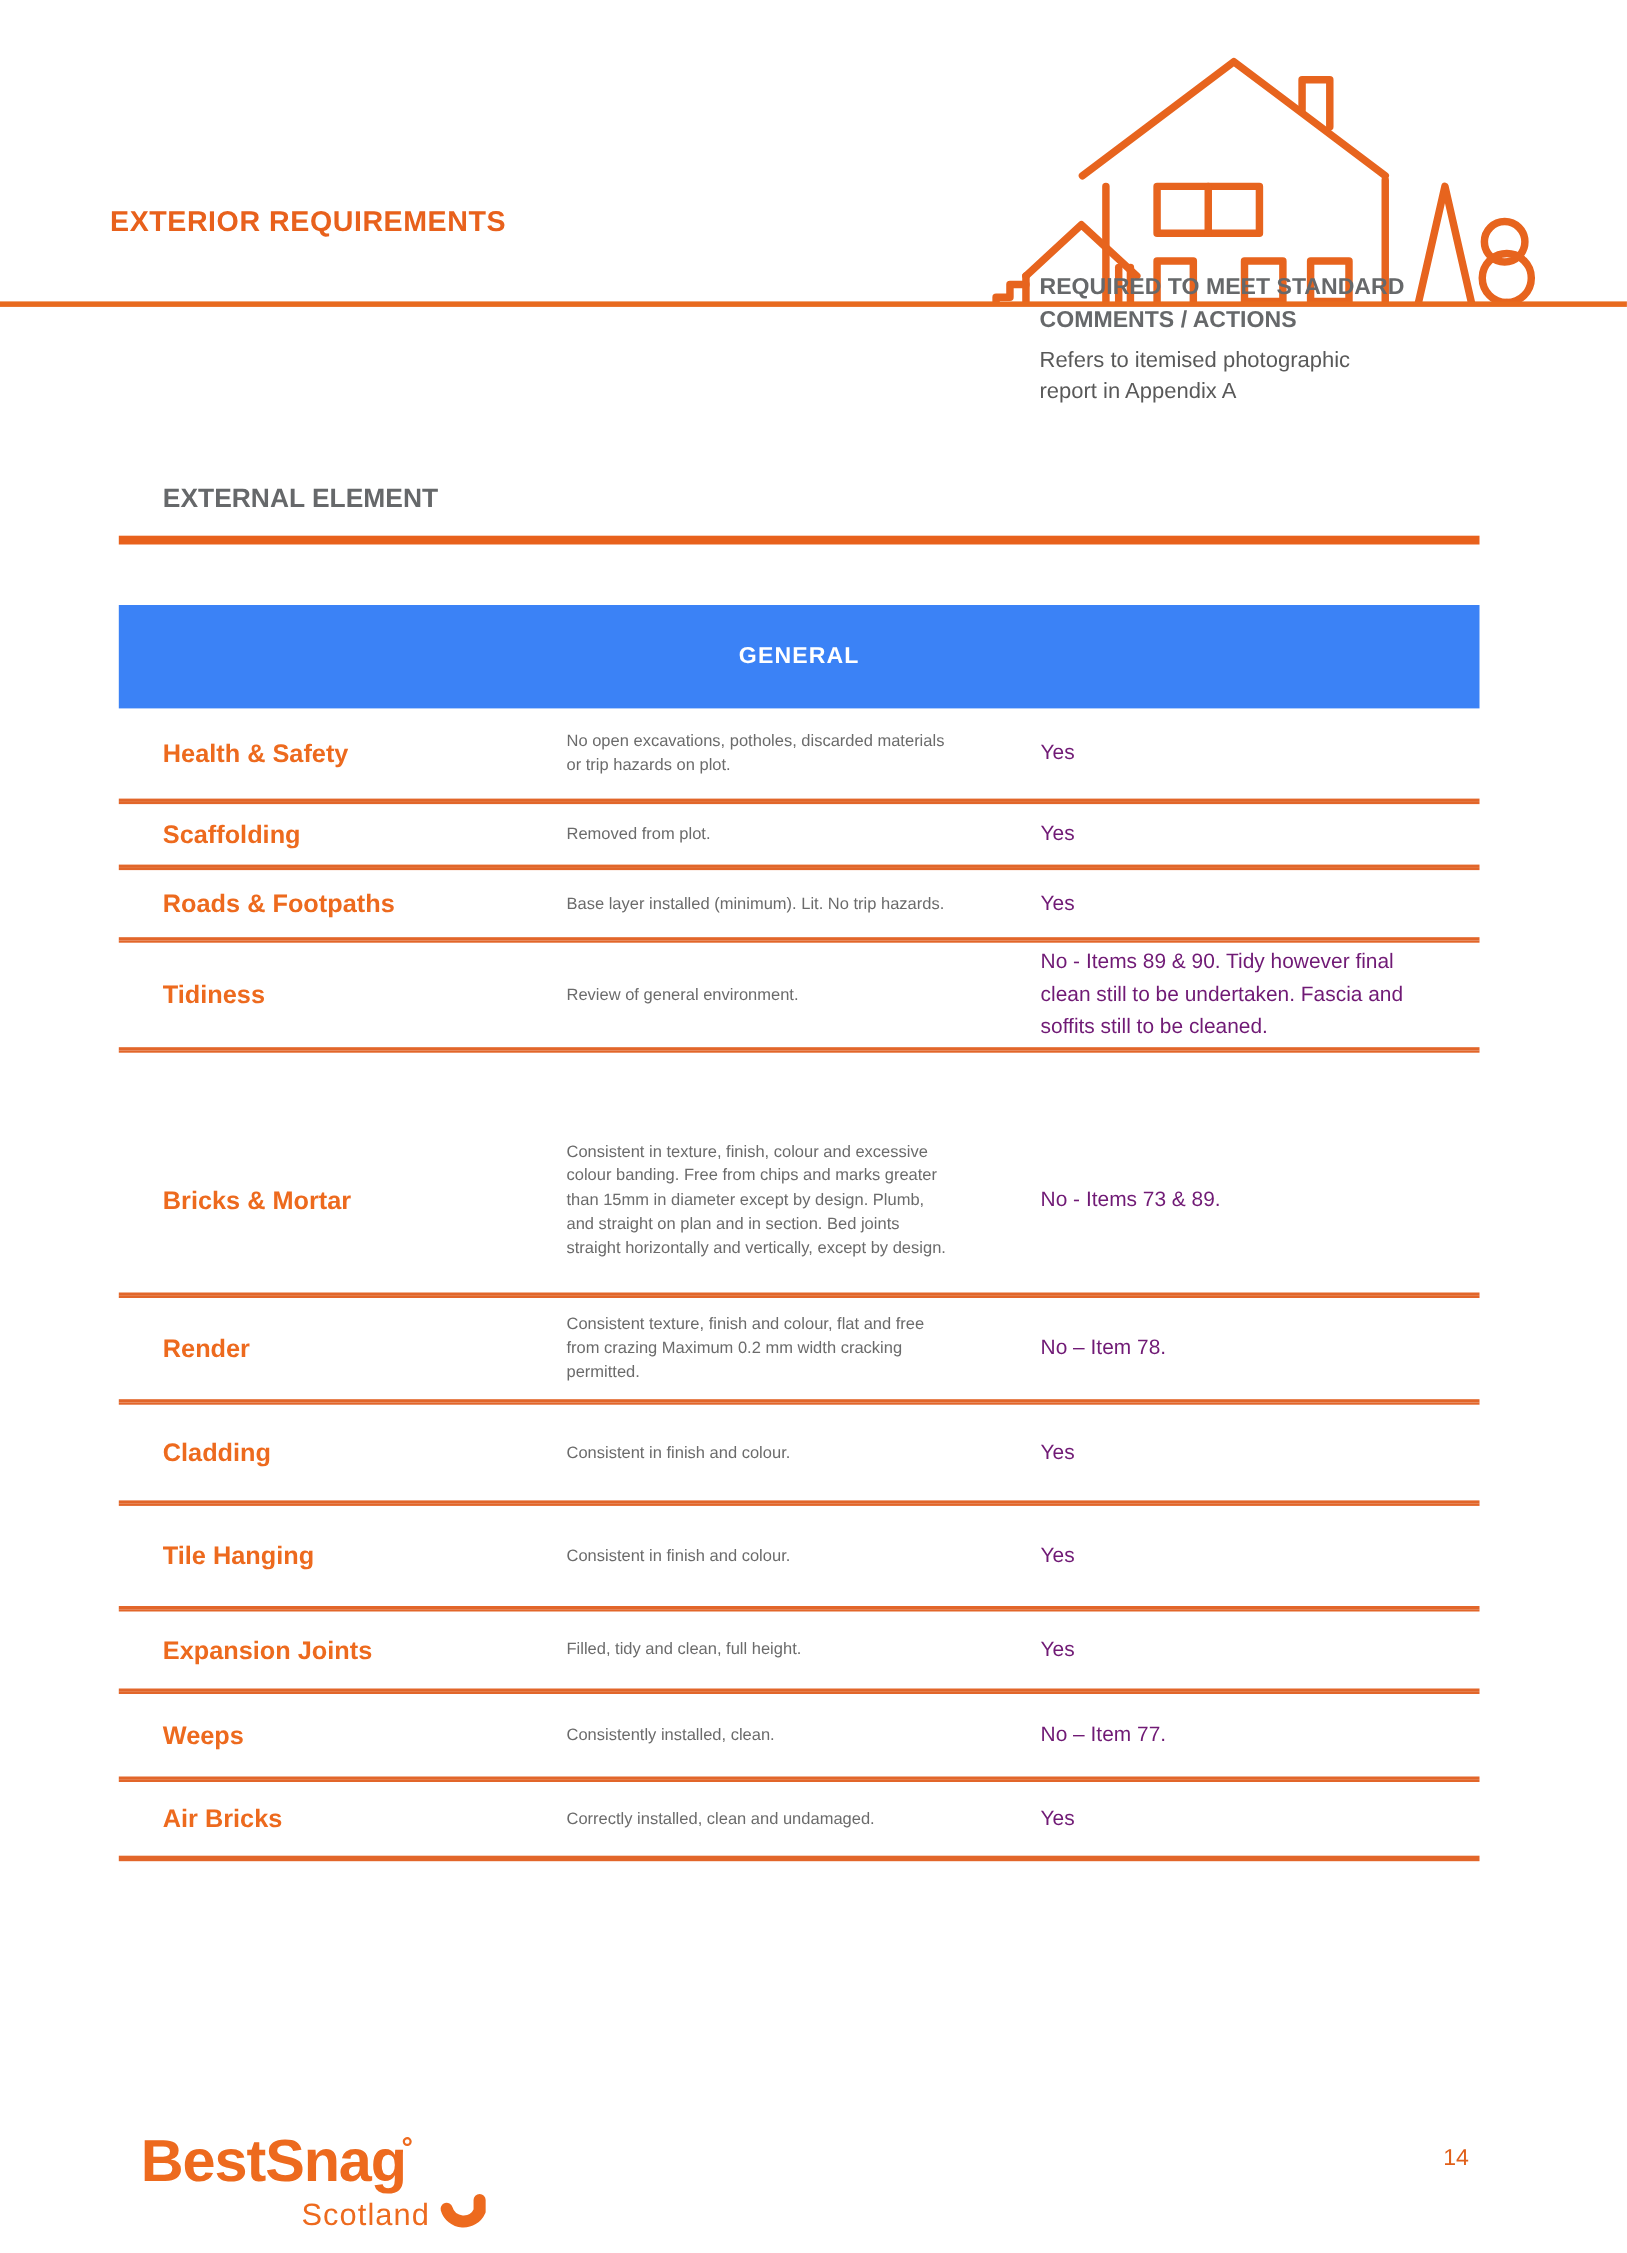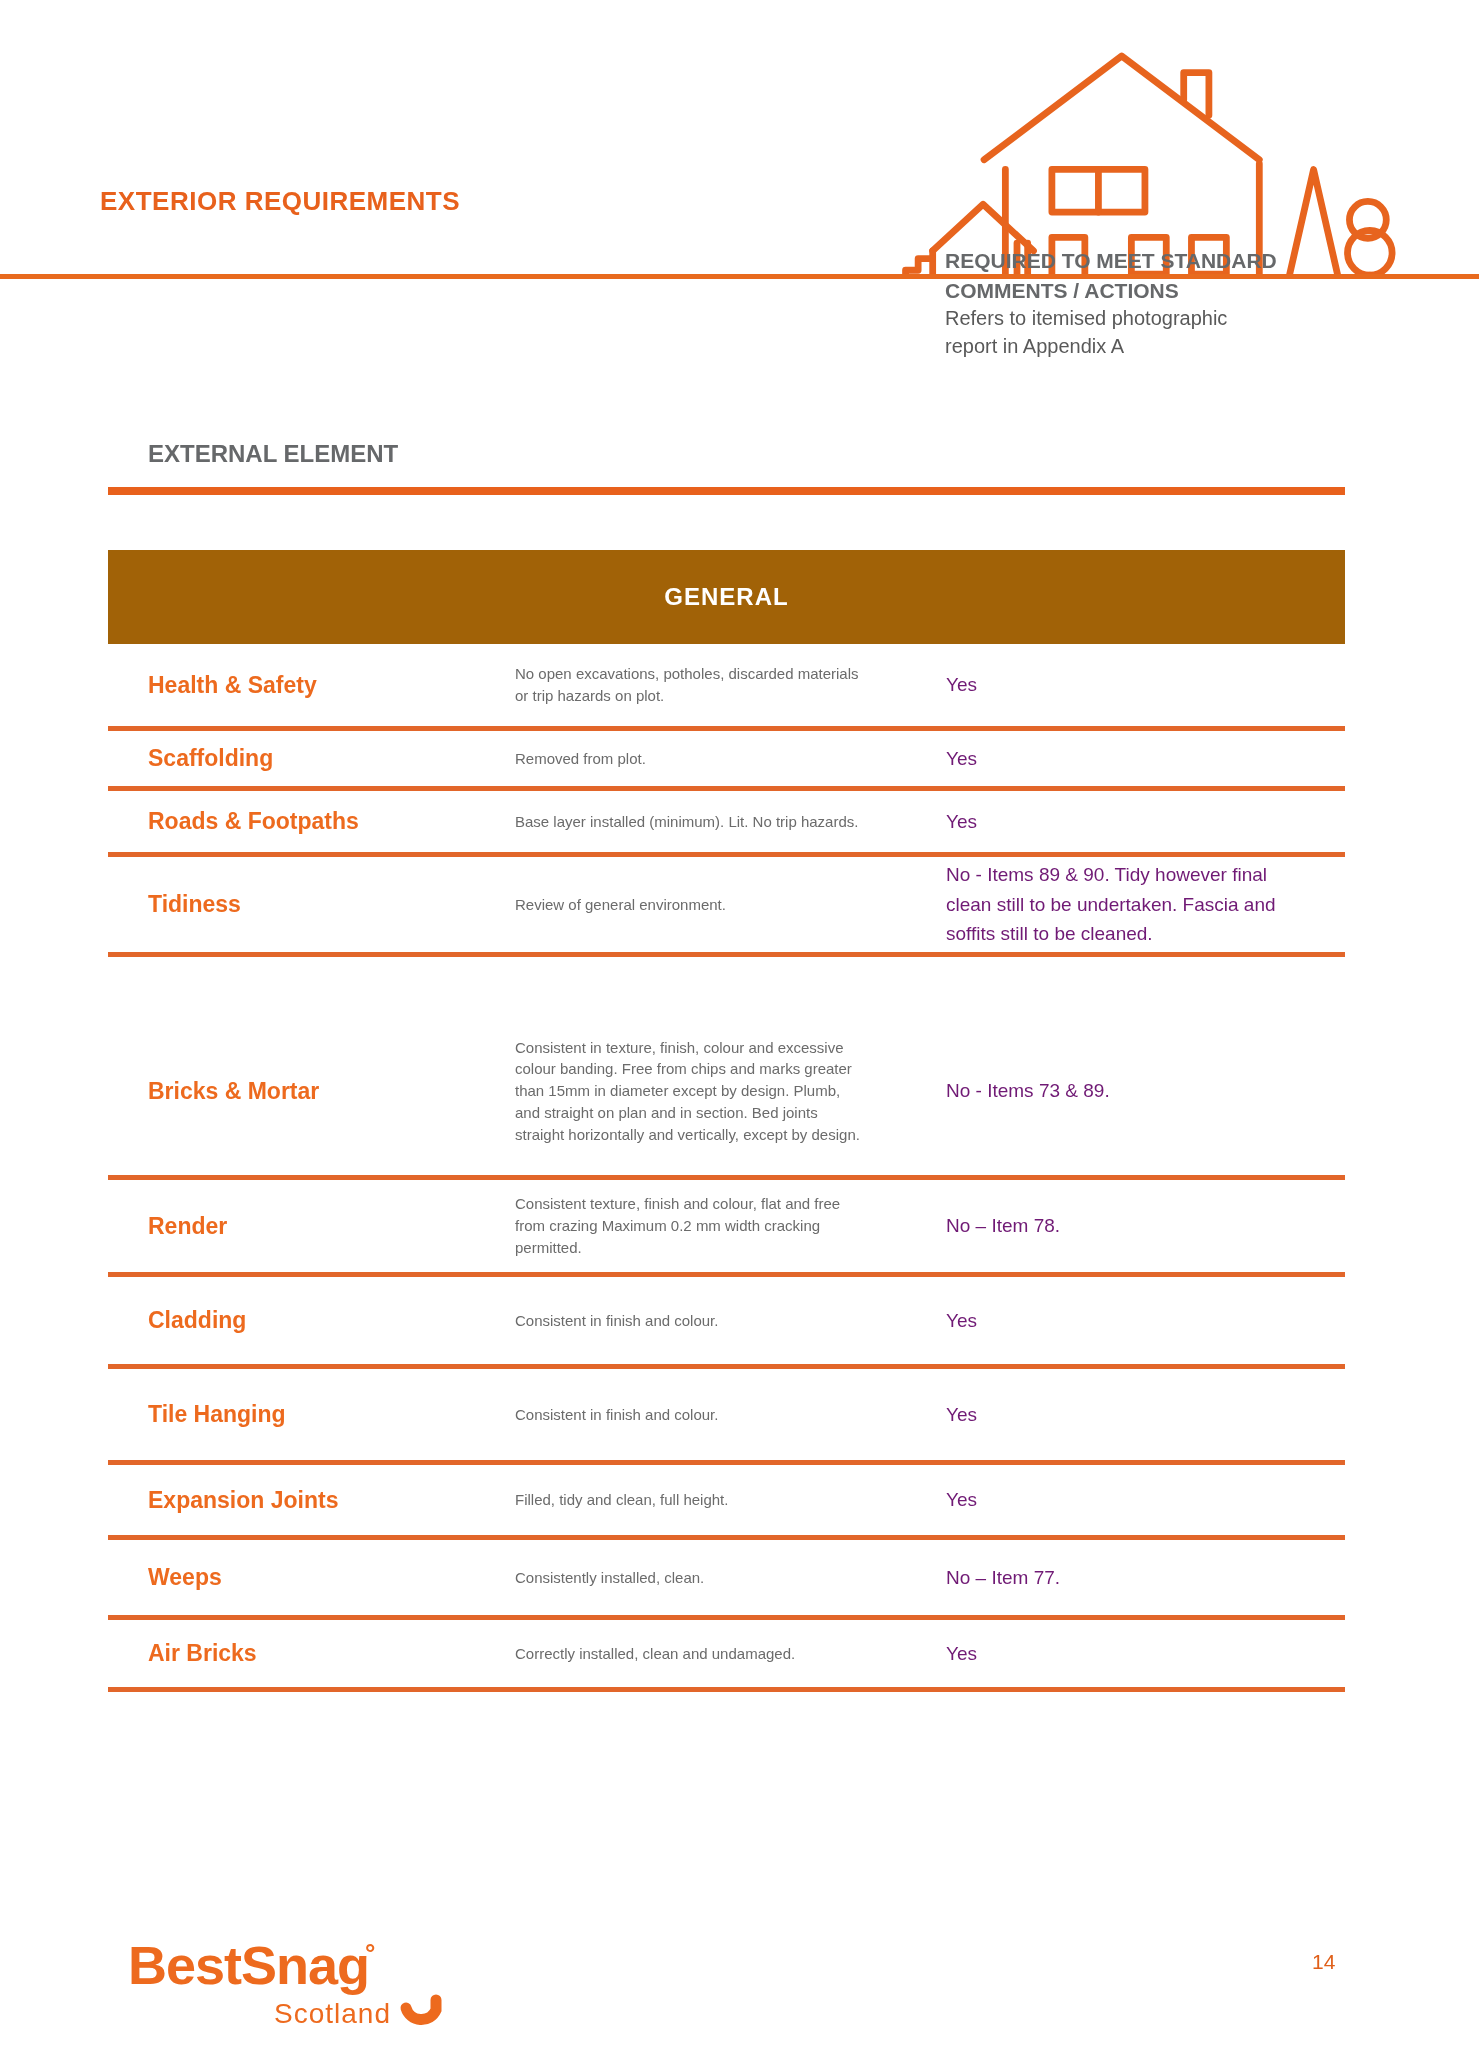--- a/index.html
+++ b/index.html
@@ -17,38 +17,38 @@
     background:#E86A1E;
   }
   .house-icon {
     position:absolute; left:862px; top:26px; width:562px; height:252px;
   }
   .col-header-right {
     position:absolute; left:945px; top:246px; width:420px;
     font-size:21px; font-weight:bold; color:#66686a; line-height:1.45;
   }
   .appendix-note {
-    position:absolute; left:945px; top:304px; width:340px;
+    position:absolute; left:945px; top:314px; width:340px;
     font-size:20px; color:#595959; line-height:1.4;
   }
   .col-header-left {
     position:absolute; left:148px; top:440px;
     font-size:24px; font-weight:bold; color:#66686a;
   }
   .thick-rule {
     position:absolute; left:108px; top:487px; width:1237px; height:8px;
     background:#E8611C;
   }
   .tables {
     position:absolute; left:108px; top:550px; width:1237px;
   }
   .section-gap { height:50px; }
   .banner {
-    height:94px; background:#a16207; color:#ffffff;
-    font-size:24px; font-weight:bold; letter-spacing:1px;
+    height:94px; background:#3b82f6; color:#ffffff;
+    font-size:21px; font-weight:bold; letter-spacing:1px;
     display:flex; align-items:center; justify-content:center;
   }
   .row {
     display:grid; grid-template-columns:368px 430px 1fr;
     align-items:center;
   }
   .row-label {
     padding-left:40px; font-size:23px; font-weight:bold; color:#ED6A1E;
   }
   .row-req {

